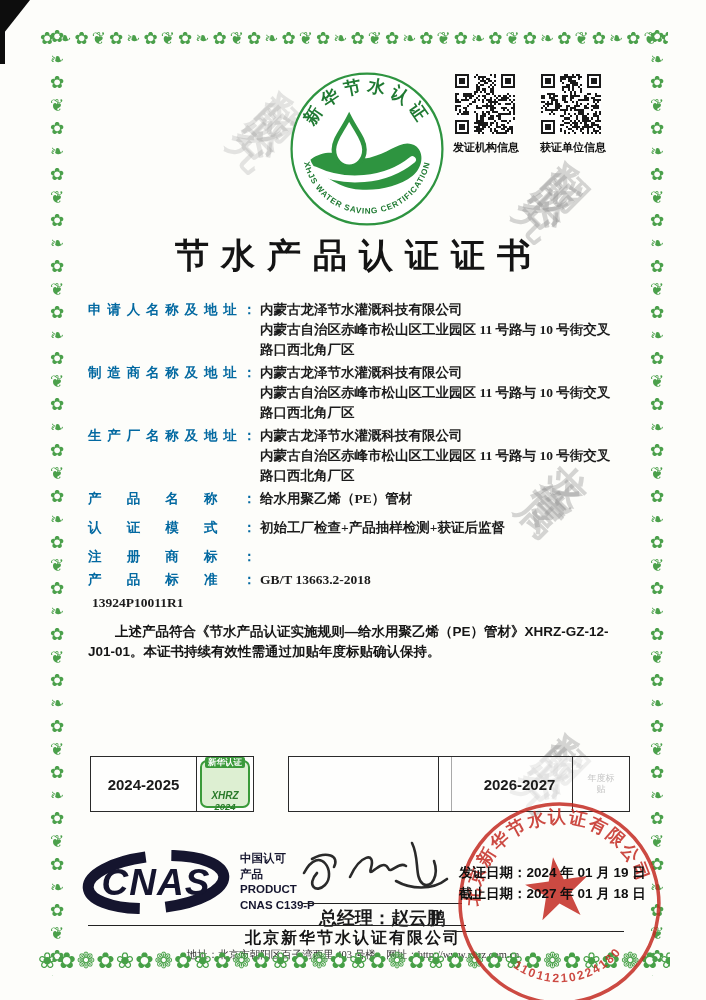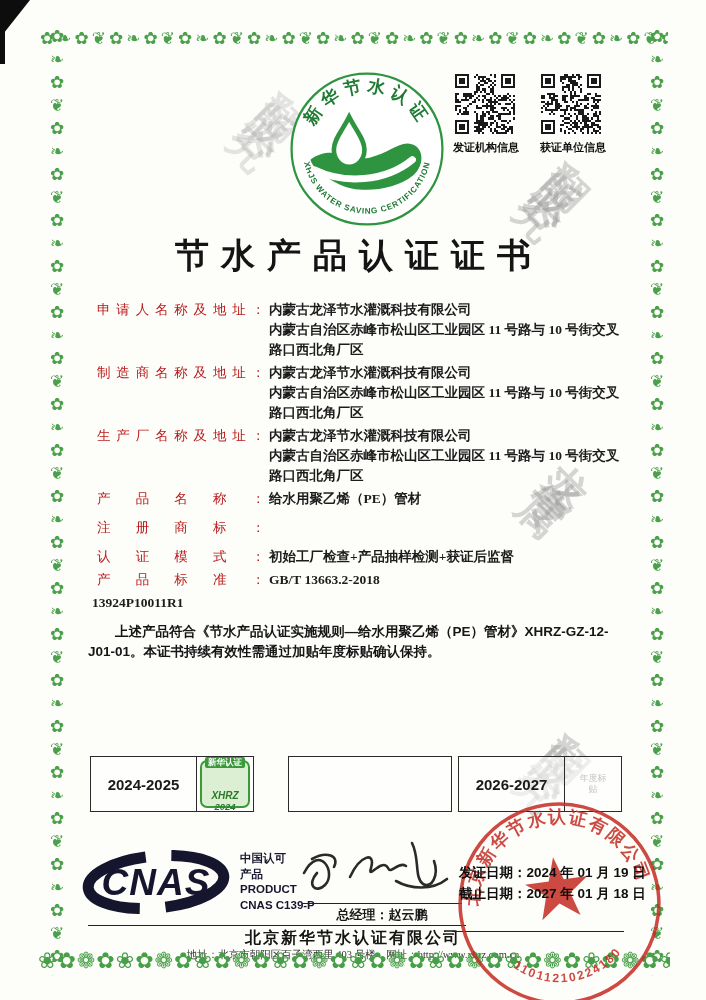--- a/index.html
+++ b/index.html
@@ -29,45 +29,45 @@
   .qr-label{position:absolute;top:140px;font-family:"Liberation Sans",sans-serif;font-weight:bold;
       font-size:11px;color:#111;z-index:2;}
   .qr-label-1{left:446px;width:80px;text-align:center;}
   .qr-label-2{left:531px;width:84px;text-align:center;}
   .title{position:absolute;left:0;top:233px;width:706px;text-align:center;font-family:"Liberation Sans",sans-serif;
       font-weight:bold;font-size:34px;letter-spacing:12px;text-indent:12px;color:#141414;z-index:2;}
   
   .fields{position:absolute;left:88px;top:300px;width:534px;font-size:13.5px;line-height:20px;z-index:2;}
   .row{display:flex;margin-bottom:3px;}
   .row.mt{margin-top:9px;}
-  .f-label{width:168px;flex:none;font-family:"Liberation Sans",sans-serif;font-weight:normal;
-      text-align:justify;text-align-last:justify;color:#b91c1c;margin-left:9px;}
+  .f-label{width:168px;flex:none;font-family:"Liberation Sans",sans-serif;font-weight:bold;
+      text-align:justify;text-align-last:justify;color:#0369a1;}
   .f-value{flex:1;padding-left:4px;font-weight:bold;color:#1c1c1c;}
   .f-value .spec{line-height:19px;}
   .para{margin-top:9px;font-weight:bold;font-size:13.5px;line-height:20px;text-indent:2em;
       font-family:"Liberation Sans",sans-serif;color:#151515;}
   
   .ybox{position:absolute;top:756px;width:162px;height:54px;border:1.5px solid #2a2a2a;display:flex;z-index:2;background:rgba(255,255,255,.6);justify-content:flex-end;}
-  .ybox-1{left:90px;} .ybox-2{left:288px;} .ybox-3{left:458px;}
+  .ybox-1{left:90px;} .ybox-2{left:288px;} .ybox-3{left:438px;padding-left:28px;}
   .ybox .yr{flex:1;display:flex;align-items:center;justify-content:center;font-family:"Liberation Sans",sans-serif;
       font-weight:bold;font-size:15px;color:#1a1a1a;border-right:1.5px solid #2a2a2a;}
   .ybox .slot{width:56px;display:flex;align-items:center;justify-content:center;}
   .sticker{width:46px;height:44px;background:#ddefd2;border:2px solid #3a9a3a;border-radius:7px;
       display:flex;flex-direction:column;align-items:center;justify-content:center;font-family:"Liberation Sans",sans-serif;}
   .sticker .s1{background:#3a9a3a;color:#fff;font-size:8.5px;font-weight:bold;padding:0 3px;border-radius:2px;line-height:11px;}
   .sticker .s2{color:#2a7a2a;font-size:10px;font-weight:bold;font-style:italic;line-height:10px;margin-top:23px;}
   .sticker .s3{color:#2a7a2a;font-size:9.5px;font-weight:bold;font-style:italic;line-height:11px;}
   .slot-ph{font-size:9px;color:#c4c4c4;text-align:center;line-height:11px;width:30px;font-family:"Liberation Sans",sans-serif;}
   
   .cnas-logo{position:absolute;left:80px;top:850px;z-index:2;}
   .cnas-text{position:absolute;left:240px;top:851px;font-family:"Liberation Sans",sans-serif;font-size:11.5px;
       line-height:15.5px;font-weight:bold;color:#15152e;z-index:2;}
   .sig-svg{position:absolute;left:292px;top:815px;z-index:2;}
   .sig-line{position:absolute;left:302px;top:903px;width:160px;border-top:1.5px solid #222;z-index:2;}
-  .sig-name{position:absolute;left:302px;top:906px;width:160px;text-align:center;font-size:13px;font-weight:bold;z-index:2;}
+  .sig-name{position:absolute;left:302px;top:906px;width:160px;text-align:center;font-size:18px;font-weight:bold;z-index:2;}
   .hline-left{position:absolute;left:88px;top:925px;width:378px;border-top:1.5px solid #222;z-index:2;}
   .hline-right{position:absolute;left:452px;top:931px;width:172px;border-top:1.5px solid #222;z-index:4;}
   .foot-company{position:absolute;left:0;top:928px;width:706px;text-align:center;font-family:"Liberation Sans",sans-serif;
       font-weight:bold;font-size:16px;letter-spacing:2px;color:#141414;z-index:3;}
   .foot-addr{position:absolute;left:0;top:948px;width:706px;text-align:center;font-size:10.5px;color:#333;z-index:4;}
   .stamp{position:absolute;left:452px;top:796px;transform:rotate(-8deg);opacity:.85;z-index:6;pointer-events:none;}
   .dates{position:absolute;left:459px;top:862px;font-family:"Liberation Sans",sans-serif;font-weight:bold;
       font-size:13.5px;line-height:21px;color:#0e0e0e;z-index:7;white-space:nowrap;}
 </style>
 </head>
@@ -727,29 +727,29 @@
         <div>内蒙古自治区赤峰市松山区工业园区 11 号路与 10 号街交叉路口西北角厂区</div>
       </div>
     </div>
     <div class="row">
       <div class="f-label">产品名称：</div>
       <div class="f-value">
         <div>给水用聚乙烯（PE）管材</div>
       </div>
     </div>
     <div class="row mt">
+      <div class="f-label">认证模式：</div>
+      <div class="f-value">
+        <div>初始工厂检查+产品抽样检测+获证后监督</div>
+      </div>
+    </div>
+    <div class="row mt">
       <div class="f-label">注册商标：</div>
       <div class="f-value">
         <div></div>
-      </div>
-    </div>
-    <div class="row mt">
-      <div class="f-label">认证模式：</div>
-      <div class="f-value">
-        <div>初始工厂检查+产品抽样检测+获证后监督</div>
       </div>
     </div>
     <div class="row">
       <div class="f-label">产品标准：</div>
       <div class="f-value">
         <div>GB/T 13663.2-2018</div>
       </div>
     </div>
     <div class="row">
       <div class="f-value">

